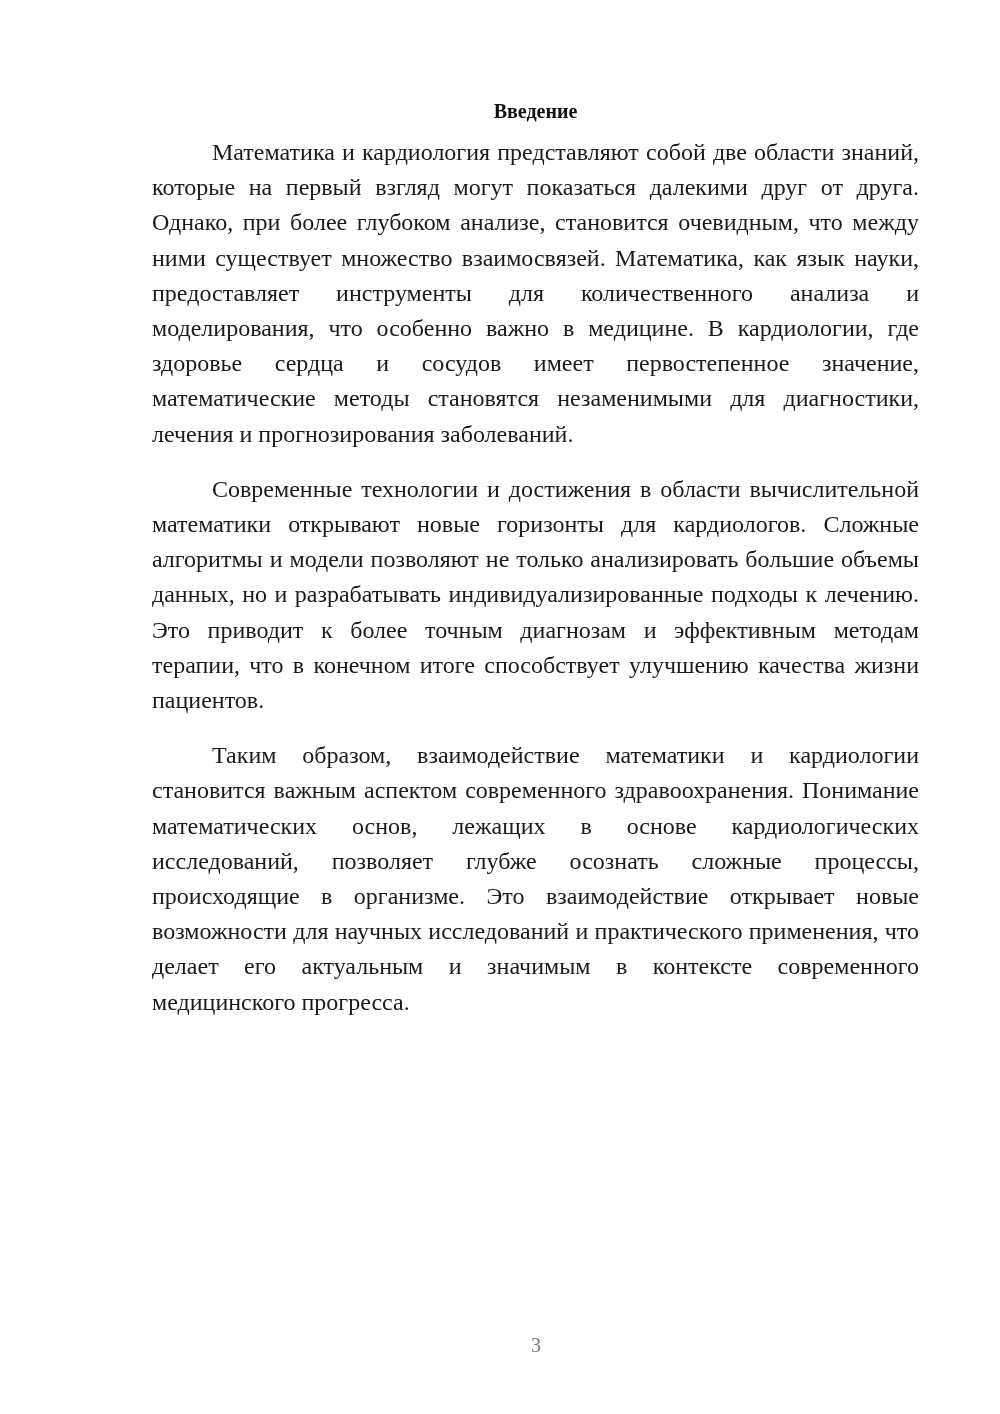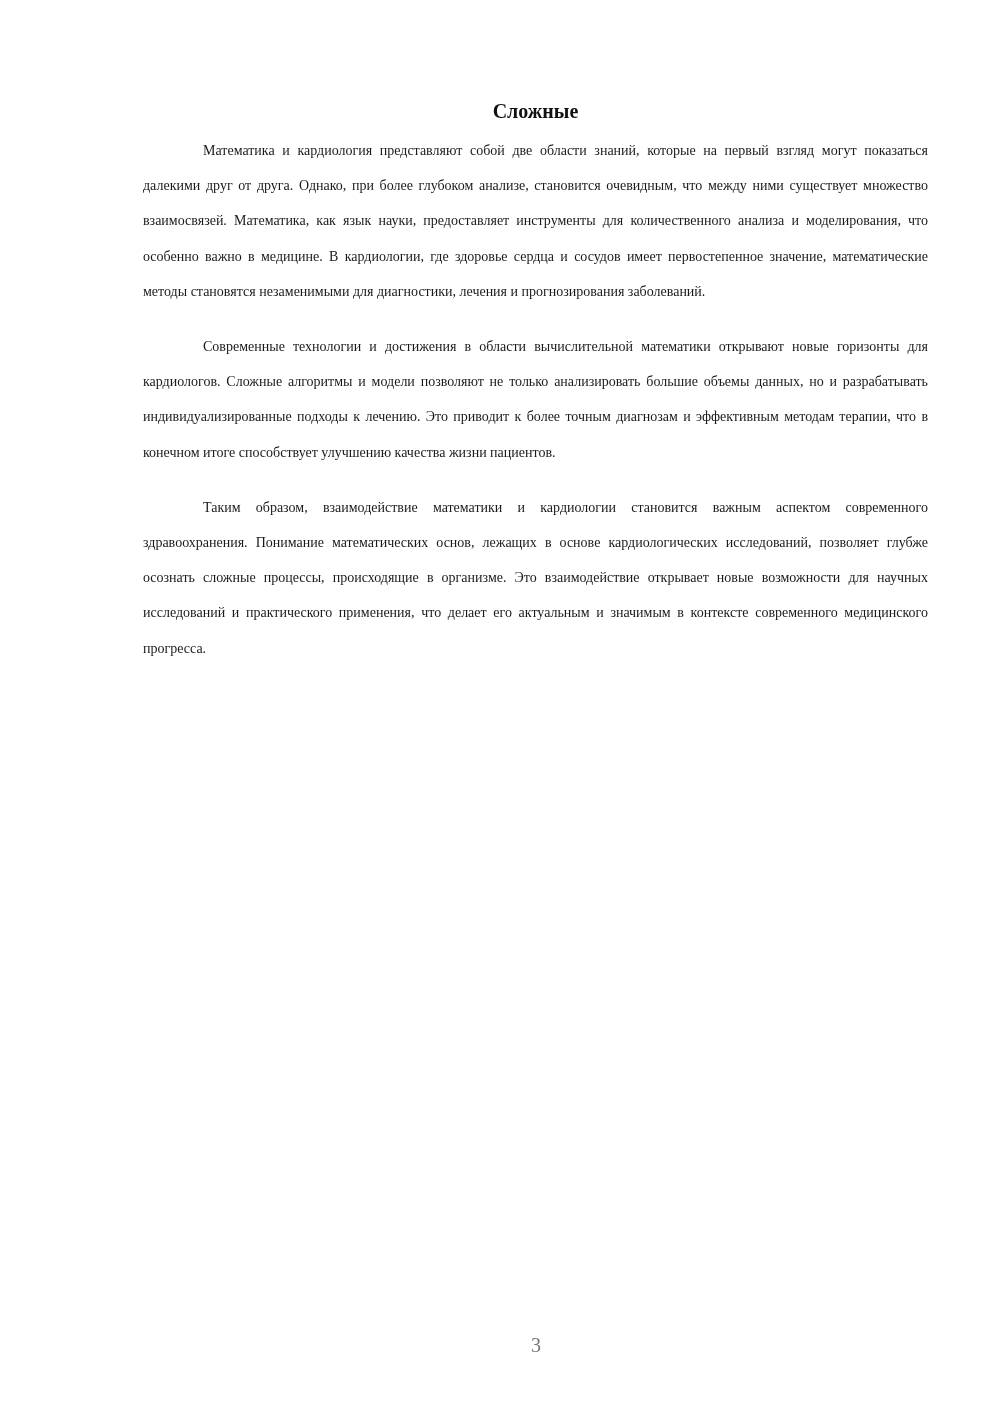--- a/index.html
+++ b/index.html
@@ -23,43 +23,43 @@
     }
     .title {
       text-align: center;
       font-weight: bold;
       font-size: 20px;
       line-height: 30px;
       margin: 0 0 7px 0;
       color: #111;
     }
     .para {
-      font-size: 14px;
+      font-size: 24px;
       line-height: 35.2px;
       text-align: justify;
       text-indent: 60px;
-      margin: 0;
+      margin: 9px;
     }
     .para + .para {
       margin-top: 20px;
     }
     .page-number {
       position: absolute;
       left: 0;
       width: 1072px;
       top: 1334px;
       text-align: center;
       font-size: 20px;
       color: #777;
       font-family: "Liberation Serif", serif;
     }
   </style>
 </head>
 <body>
 
 <div class="page">
-  <h1 class="title">Сложные</h1>
+  <h1 class="title">Введение</h1>
   <p class="para">Математика и кардиология представляют собой две области знаний, которые на первый взгляд могут показаться далекими друг от друга. Однако, при более глубоком анализе, становится очевидным, что между ними существует множество взаимосвязей. Математика, как язык науки, предоставляет инструменты для количественного анализа и моделирования, что особенно важно в медицине. В кардиологии, где здоровье сердца и сосудов имеет первостепенное значение, математические методы становятся незаменимыми для диагностики, лечения и прогнозирования заболеваний.</p>
   <p class="para">Современные технологии и достижения в области вычислительной математики открывают новые горизонты для кардиологов. Сложные алгоритмы и модели позволяют не только анализировать большие объемы данных, но и разрабатывать индивидуализированные подходы к лечению. Это приводит к более точным диагнозам и эффективным методам терапии, что в конечном итоге способствует улучшению качества жизни пациентов.</p>
   <p class="para">Таким образом, взаимодействие математики и кардиологии становится важным аспектом современного здравоохранения. Понимание математических основ, лежащих в основе кардиологических исследований, позволяет глубже осознать сложные процессы, происходящие в организме. Это взаимодействие открывает новые возможности для научных исследований и практического применения, что делает его актуальным и значимым в контексте современного медицинского прогресса.</p>
 </div>
 
 <div class="page-number">3</div>
 
 </body></html>

